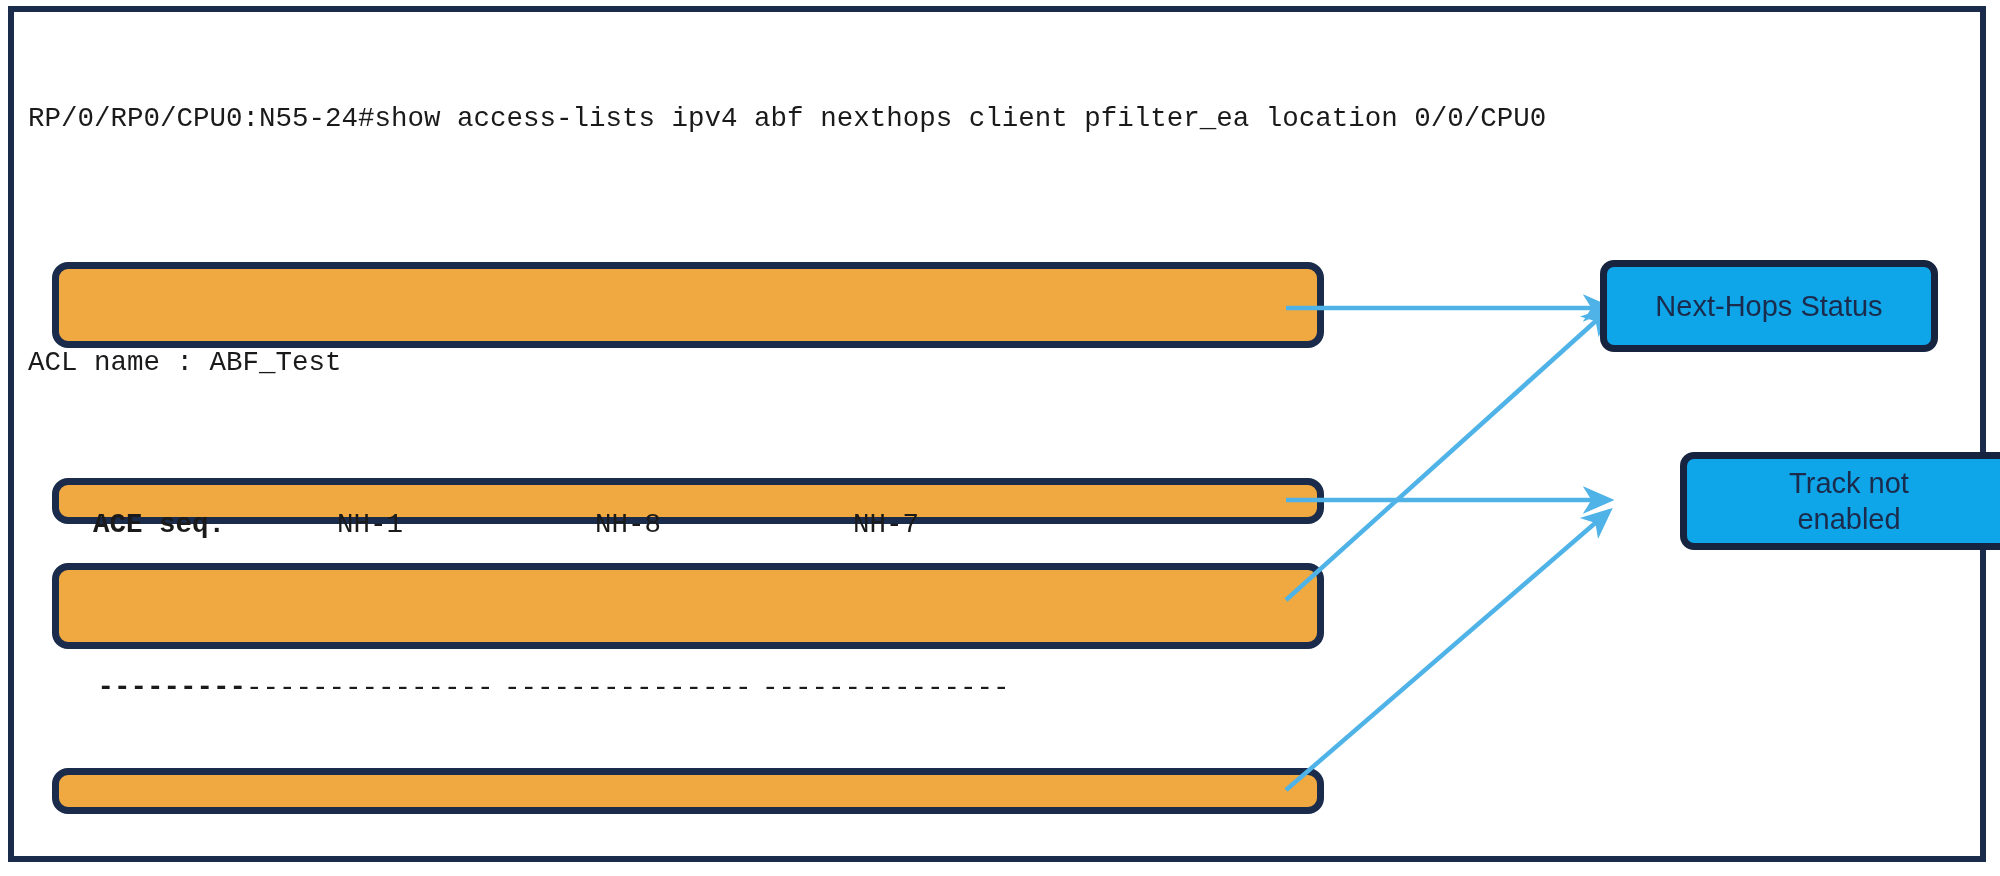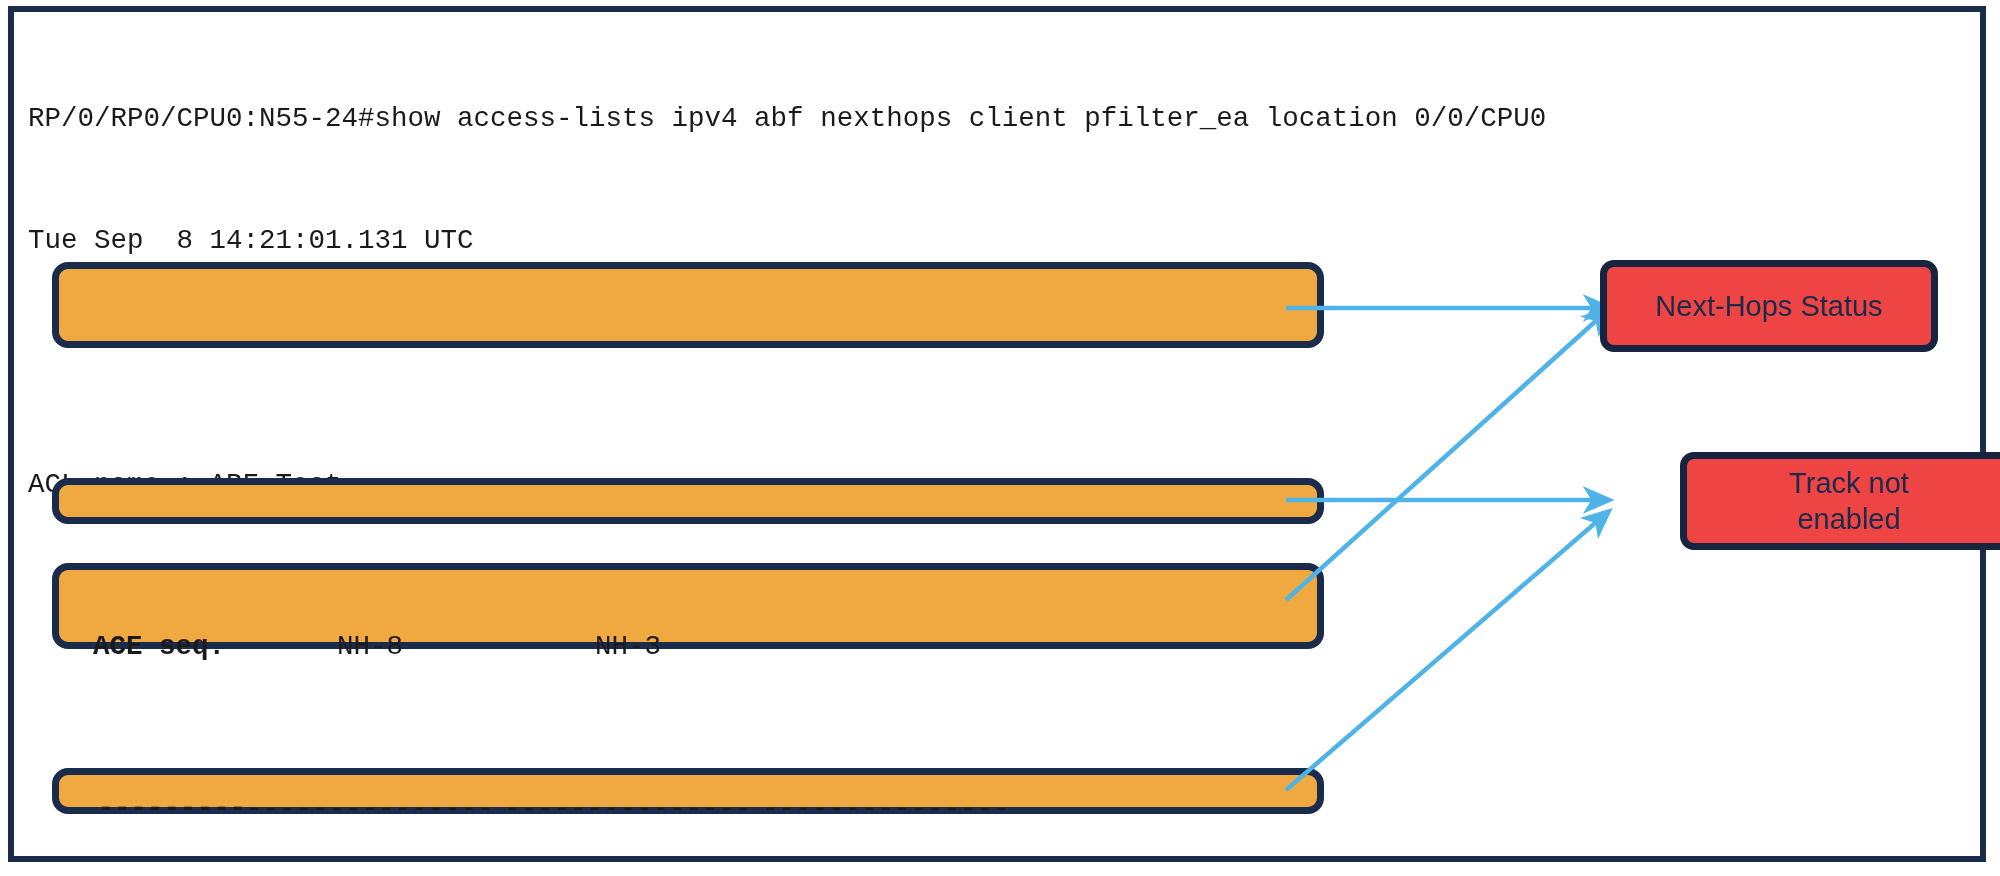--- a/index.html
+++ b/index.html
@@ -76,21 +76,21 @@
     background: #efa940;
     border: 7px solid #1b2b4b;
     border-radius: 16px;
     box-sizing: border-box;
     z-index: 1;
   }
 
   
   .callout {
     position: absolute;
-    background: #ef4444;
+    background: #0ea5e9;
     border: 7px solid #17243f;
     border-radius: 14px;
     box-sizing: border-box;
     display: flex;
     align-items: center;
     justify-content: center;
     font-family: "Liberation Sans", sans-serif;
     font-size: 29px;
     color: #1b2b4b;
     text-align: center;
@@ -115,28 +115,28 @@
 
   <div id="frame"></div>
 
   <div class="hl" style="left:52px; top:262px; width:1272px; height:86px;"></div>
   <div class="hl" style="left:52px; top:478px; width:1272px; height:46px;"></div>
   <div class="hl" style="left:52px; top:563px; width:1272px; height:86px;"></div>
   <div class="hl" style="left:52px; top:768px; width:1272px; height:46px;"></div>
 
   <div id="terminal">
     <div class="tline">RP/0/RP0/CPU0:N55-24#show access-lists ipv4 abf nexthops client pfilter_ea location 0/0/CPU0</div>
-    <div class="tline">Tue Sep  8 14:21:01.131 UTC</div>
     <div class="tline"></div>
     <div class="tline">ACL name : ABF_Test</div>
 
     <div class="trow hdr">
       <span class="c-label">ACE seq.</span>
+      <span class="c-nh">NH-1</span>
       <span class="c-nh">NH-8</span>
-      <span class="c-nh">NH-3</span>
+      <span class="c-nh">NH-7</span>
     </div>
 
     <div class="trow dash">
       <span class="c-label">---------</span>
       <span class="c-nh">---------------</span>
       <span class="c-nh">---------------</span>
       <span class="c-nh">---------------</span>
     </div>
 
     

